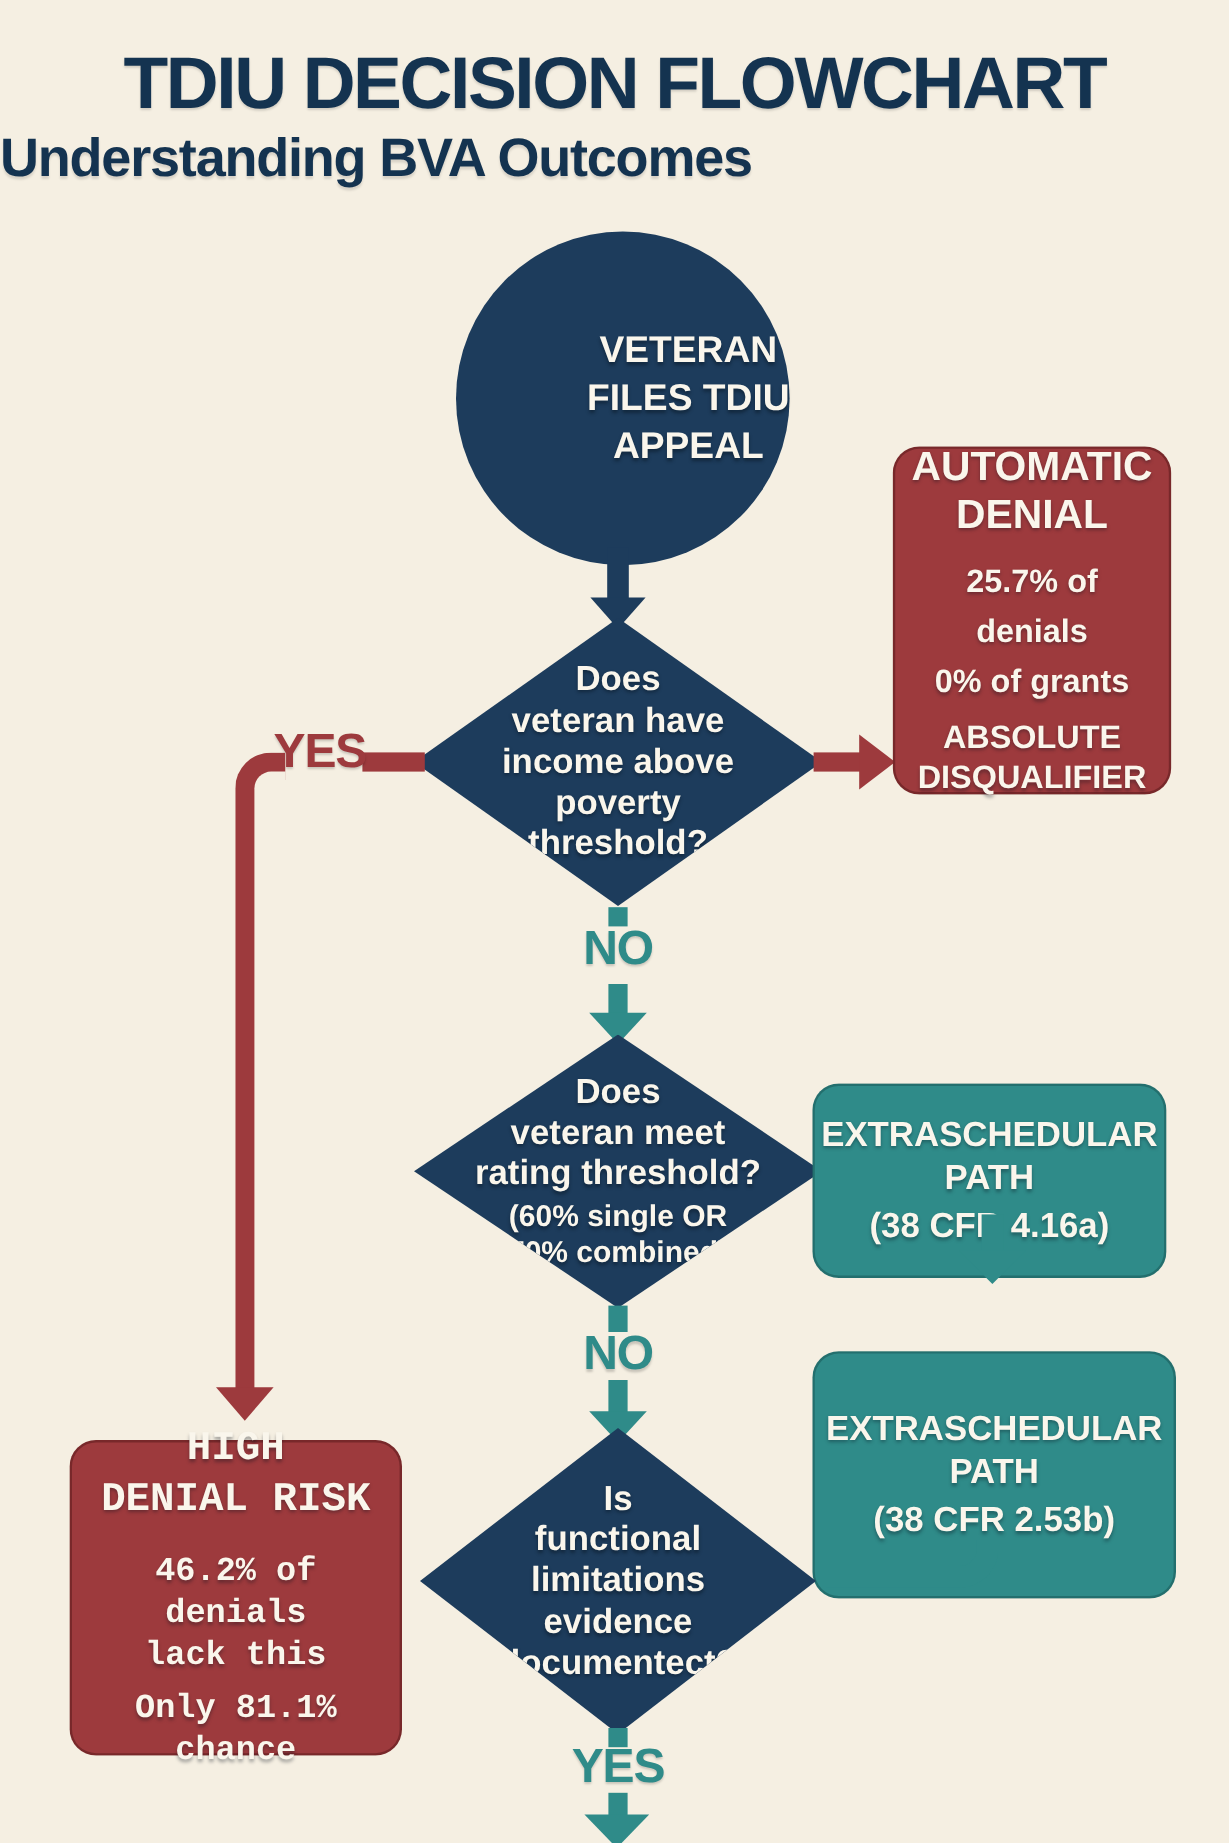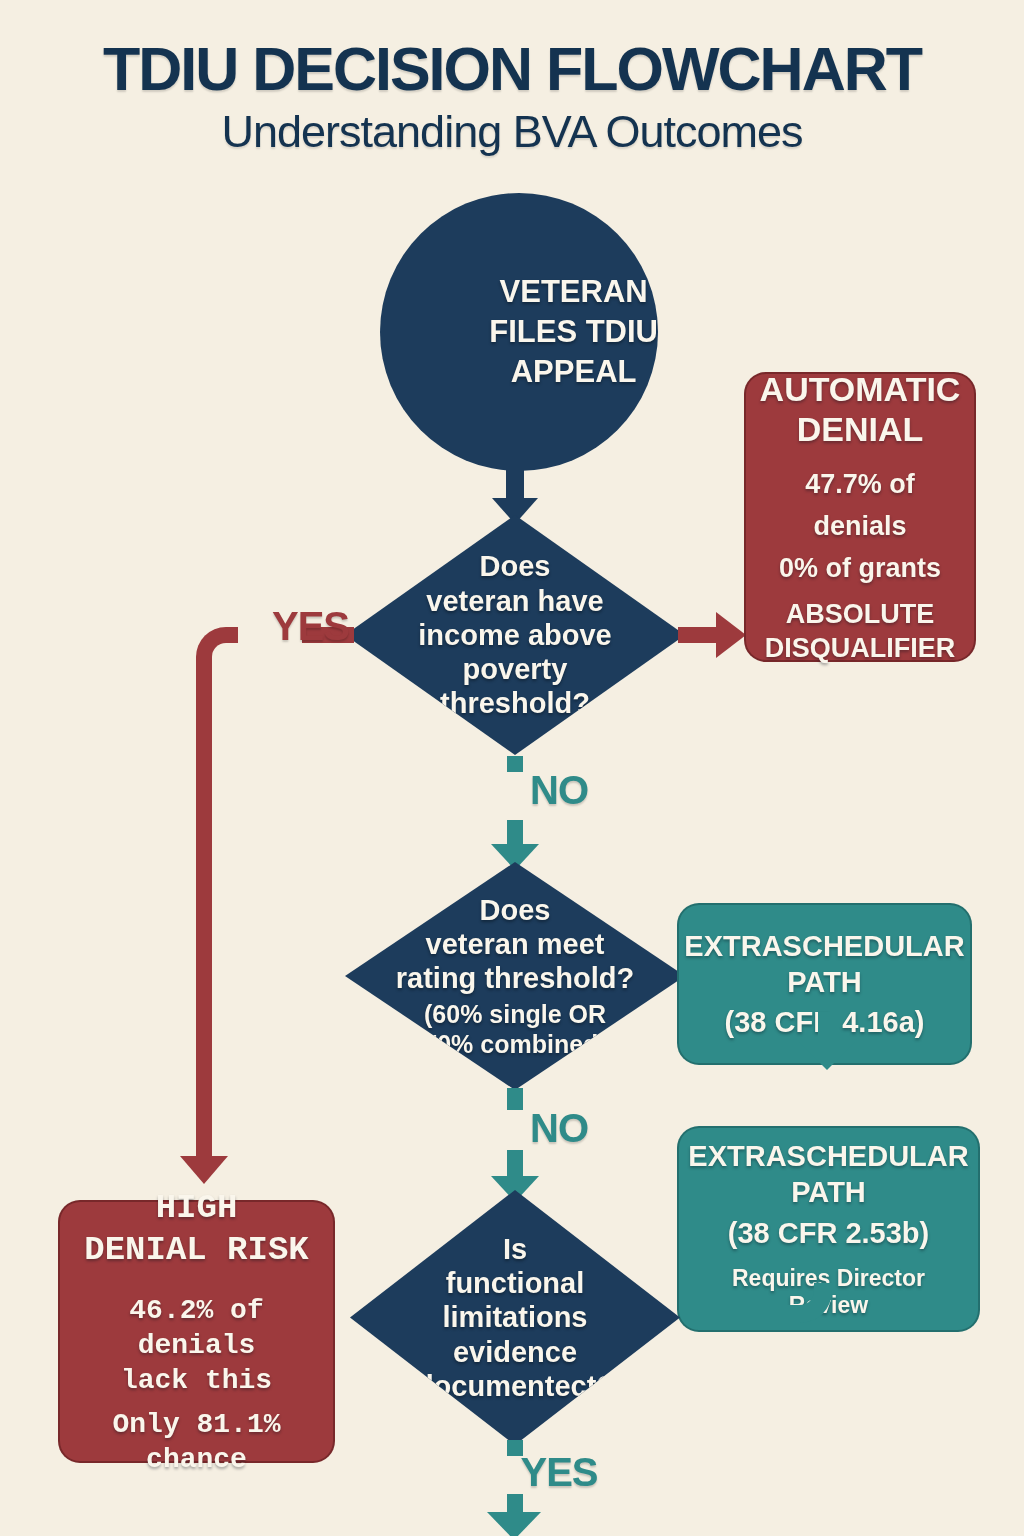--- a/index.html
+++ b/index.html
@@ -15,22 +15,22 @@
     position:relative;width:1024px;height:1536px;overflow:hidden;
     background:var(--background);
     font-family:"Liberation Sans",sans-serif;
   }
   .title{
     position:absolute;top:34px;left:0;width:1024px;text-align:center;
     font-size:61px;font-weight:bold;letter-spacing:-2px;color:var(--titlenavy);
     text-shadow:0 2px 2px rgba(0,0,0,0.15);
   }
   .subtitle{
-    position:absolute;top:106px;left:0;width:1024px;text-align:center;
-    font-size:45px;font-weight:normal;letter-spacing:-1px;color:var(--titlenavy);
+    position:absolute;top:106px;left:0;width:1024px;text-align:left;
+    font-size:45px;font-weight:bold;letter-spacing:-1px;color:var(--titlenavy);
     text-shadow:0 2px 2px rgba(0,0,0,0.12);
   }
   .circle{
     position:absolute;left:380px;top:193px;width:278px;height:278px;border-radius:50%;
     background:var(--navy);display:flex;align-items:center;justify-content:flex-end;
     text-align:center;color:var(--light);font-weight:bold;font-size:31px;line-height:1.3;
     white-space:pre-line;text-shadow:0 2px 3px rgba(5,15,25,0.45);
   }
   .diamond{
     position:absolute;background:var(--navy);
@@ -60,21 +60,21 @@
   .b-extra-a .box-title{font-size:29px;font-weight:bold;line-height:1.25;}
   .b-extra-a .box-sub{font-size:29px;font-weight:bold;line-height:1.25;margin-top:4px;}
   .b-extra-b{left:677px;top:1078px;width:303px;height:206px;}
   .b-extra-b .box-title{font-size:29px;font-weight:bold;line-height:1.25;}
   .b-extra-b .box-sub{font-size:29px;font-weight:bold;line-height:1.25;margin-top:4px;}
   .b-extra-b .box-note{font-size:23px;font-weight:bold;line-height:1.2;margin-top:14px;}
   .b-risk{left:58px;top:1200px;width:277px;height:263px;font-family:Liberation Mono, monospace;}
   .b-risk .box-title{font-size:34px;font-weight:bold;line-height:1.25;margin-bottom:12px;}
   .b-risk .box-stat{font-size:28px;font-weight:bold;line-height:1.25;margin-top:9px;}
   .edge-label{position:absolute;font-weight:bold;font-size:40px;letter-spacing:-1px;
-    text-shadow:0 2px 2px rgba(0,0,0,0.18);margin-left:44px;}
+    text-shadow:0 2px 2px rgba(0,0,0,0.18);}
   .lbl-red{color:var(--red);}
   .lbl-teal{color:var(--teal);}
   .ctr{left:452px;width:126px;text-align:center;}
   .seg{position:absolute;}
   .seg.navy{background:var(--navy);}
   .seg.red{background:var(--red);}
   .seg.teal{background:var(--teal);}
   .head{position:absolute;width:0;height:0;}
   .head.down.navy{border-left:23px solid transparent;border-right:23px solid transparent;border-top:26px solid var(--navy);}
   .head.down.red{border-left:24px solid transparent;border-right:24px solid transparent;border-top:28px solid var(--red);}
@@ -118,21 +118,21 @@
   <div class="edge-label lbl-red" style="left:228px;top:604px;">YES</div>
   <div class="elbow-yes"></div>
   <div class="head down red" style="left:180px;top:1156px;"></div>
 
   <div class="seg red" style="left:678px;top:627px;width:40px;height:16px;"></div>
   <div class="head right red" style="left:716px;top:612px;"></div>
 
   <div class="box red b-denial">
     <div class="box-title">AUTOMATIC
 DENIAL</div>
-    <div class="box-stat">47.7% of denials</div>
+    <div class="box-stat">25.7% of denials</div>
     <div class="box-stat">0% of grants</div>
     <div class="box-note">ABSOLUTE
 DISQUALIFIER</div>
   </div>
 
   <div class="seg teal" style="left:507px;top:756px;width:16px;height:16px;"></div>
   <div class="edge-label lbl-teal ctr" style="top:768px;">NO</div>
   <div class="seg teal" style="left:507px;top:820px;width:16px;height:28px;"></div>
   <div class="head down teal" style="left:491px;top:844px;"></div>
 
@@ -150,21 +150,20 @@
     <div class="box-sub">(38 CFR 4.16a)</div>
   </div>
 
   <div class="seg teal" style="left:818px;top:1012px;width:18px;height:34px;"></div>
   <div class="head down teal" style="left:799px;top:1042px;border-left-width:28px;border-right-width:28px;border-top-width:28px;"></div>
 
   <div class="box teal b-extra-b">
     <div class="box-title">EXTRASCHEDULAR
 PATH</div>
     <div class="box-sub">(38 CFR 2.53b)</div>
-    <div class="box-note">Requires Director Review</div>
   </div>
 
   <div class="elbow-b2d3"></div>
 
   <div class="seg teal" style="left:507px;top:1088px;width:16px;height:22px;"></div>
   <div class="edge-label lbl-teal ctr" style="top:1106px;">NO</div>
   <div class="seg teal" style="left:507px;top:1150px;width:16px;height:30px;"></div>
   <div class="head down teal" style="left:491px;top:1176px;"></div>
 
   <div class="diamond d3">

